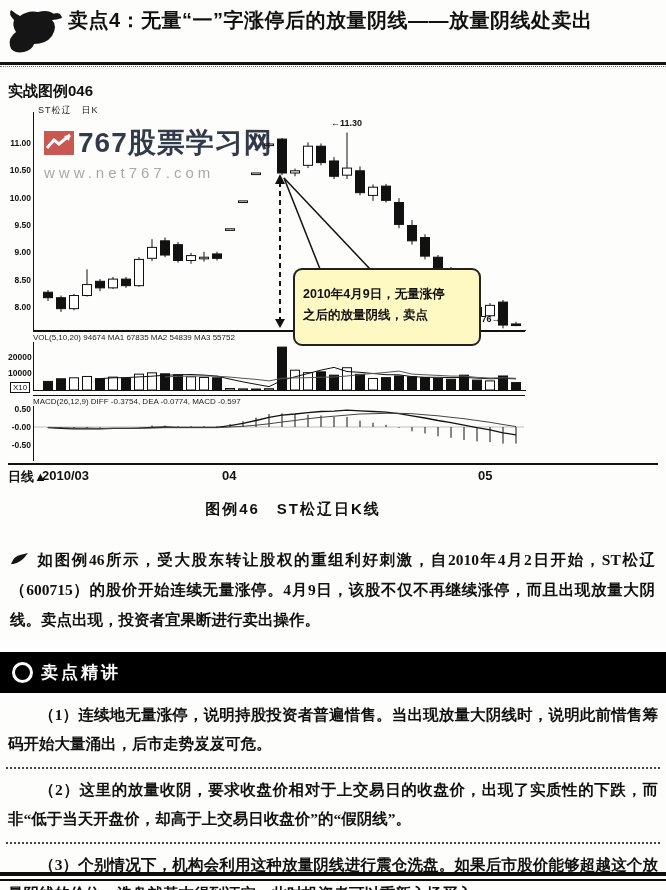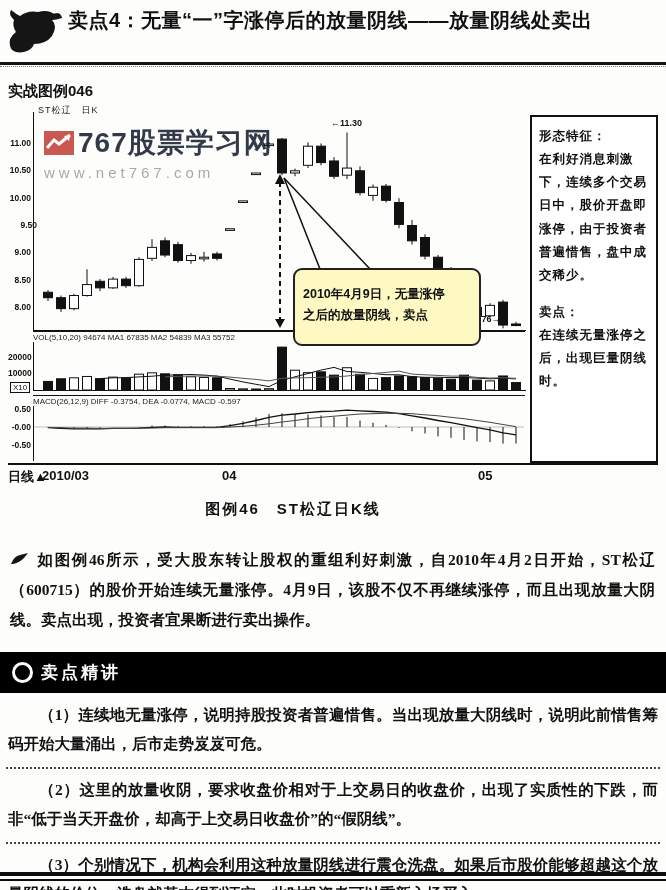--- a/index.html
+++ b/index.html
@@ -80,21 +80,21 @@
 <div class="hdr-rule2"></div>
 <div class="example-label">实战图例046</div>
 
 <div class="figure">
 
   <div class="chart-title">ST松辽　日K</div>
 
   <div class="axis-label" style="top:32px;">11.00</div>
   <div class="axis-label" style="top:59px;">10.50</div>
   <div class="axis-label" style="top:87px;text-align:right;">10.00</div>
-  <div class="axis-label" style="top:114px;margin-left:6px;">9.50</div>
+  <div class="axis-label" style="top:114px;">9.50</div>
   <div class="axis-label" style="top:141px;">9.00</div>
   <div class="axis-label" style="top:169px;">8.50</div>
   <div class="axis-label" style="top:196px;">8.00</div>
 
   <div class="pane pane-k">
     <svg id="kline" width="490" height="218">
         <line x1="14" y1="178.04850000000005" x2="14" y2="188.98850000000002" stroke="#111" stroke-width="1"></line>
         <rect x="9.5" y="180.2365" width="9" height="5.470000000000084" fill="#111" stroke="#111" stroke-width="1"></rect>
         <line x1="27" y1="183.51850000000005" x2="27" y2="199.92850000000007" stroke="#111" stroke-width="1"></line>
         <rect x="22.5" y="185.7065000000001" width="9" height="10.93999999999994" fill="#111" stroke="#111" stroke-width="1"></rect>
@@ -292,27 +292,20 @@
       </svg>
   </div>
 
   <div class="time-axis">
     <span class="t-mode">日线▲</span>
     <span class="t-start">2010/03</span>
     <span class="t-mid">04</span>
     <span class="t-end">05</span>
   </div>
 
-  <div class="sidebar">
-    <div>形态特征：</div>
-    <div>在利好消息刺激下，连续多个交易日中，股价开盘即涨停，由于投资者普遍惜售，盘中成交稀少。</div>
-    <div class="gap"></div>
-    <div>卖点：</div>
-    <div>在连续无量涨停之后，出现巨量阴线时。</div>
-  </div>
 </div>
 
 <div class="caption">图例46　ST松辽日K线</div>
 
 <div class="bodytext">
   <span class="pen-icon">
     <svg viewBox="0 0 20 14" width="20" height="14">
         <path d="M1 12 Q4 4 10 3 L18 1 L14 6 Q9 11 3 12 Z" fill="#151515"></path>
       </svg>
   </span><span>如图例46所示，受大股东转让股权的重组利好刺激，自2010年4月2日开始，ST松辽（600715）的股价开始连续无量涨停。4月9日，该股不仅不再继续涨停，而且出现放量大阴线。卖点出现，投资者宜果断进行卖出操作。</span>

